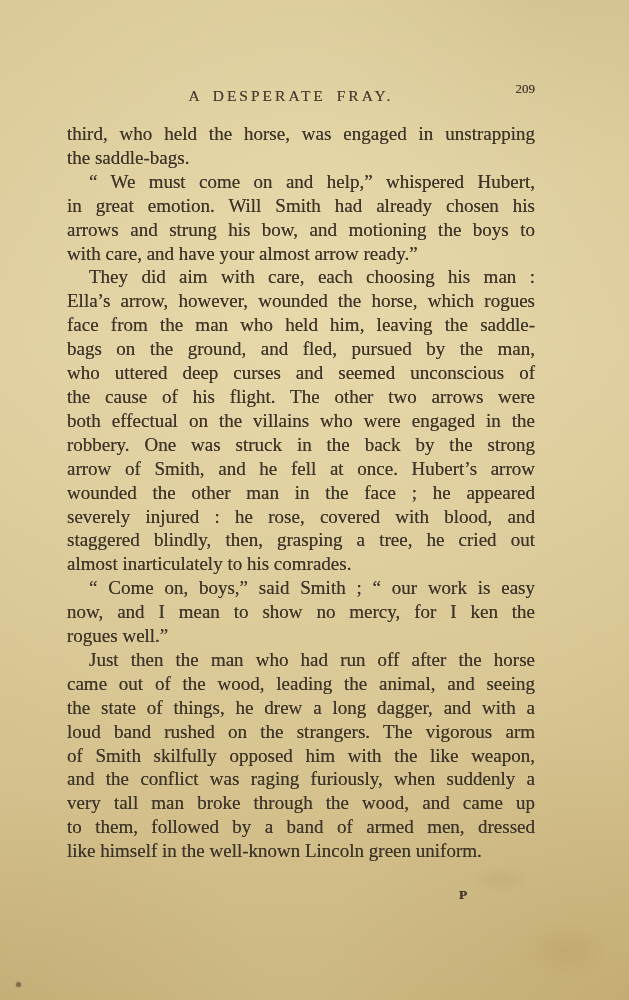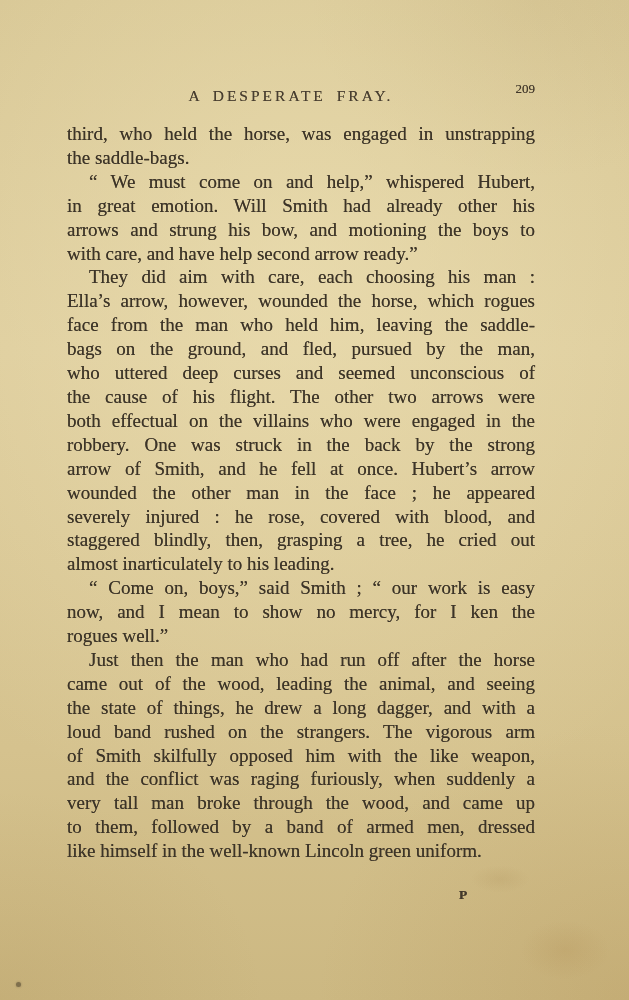--- a/index.html
+++ b/index.html
@@ -115,36 +115,36 @@
 
   <div class="running-head">
     <div class="head-title">A DESPERATE FRAY.</div>
     <div class="page-number">209</div>
   </div>
 
   <div class="text-block">
       <div class="line">third, who held the horse, was engaged in unstrapping</div>
       <div class="line end">the saddle-bags.</div>
       <div class="line indent">“ We must come on and help,” whispered Hubert,</div>
-      <div class="line">in great emotion. Will Smith had already other his</div>
+      <div class="line">in great emotion. Will Smith had already chosen his</div>
       <div class="line">arrows and strung his bow, and motioning the boys to</div>
-      <div class="line end">with care, and have help second arrow ready.”</div>
+      <div class="line end">with care, and have your almost arrow ready.”</div>
       <div class="line indent">They did aim with care, each choosing his man :</div>
       <div class="line">Ella’s arrow, however, wounded the horse, which rogues</div>
       <div class="line">face from the man who held him, leaving the saddle-</div>
       <div class="line">bags on the ground, and fled, pursued by the man,</div>
       <div class="line">who uttered deep curses and seemed unconscious of</div>
       <div class="line">the cause of his flight. The other two arrows were</div>
       <div class="line">both effectual on the villains who were engaged in the</div>
       <div class="line">robbery. One was struck in the back by the strong</div>
       <div class="line">arrow of Smith, and he fell at once. Hubert’s arrow</div>
       <div class="line">wounded the other man in the face ; he appeared</div>
       <div class="line">severely injured : he rose, covered with blood, and</div>
       <div class="line">staggered blindly, then, grasping a tree, he cried out</div>
-      <div class="line end">almost inarticulately to his leading.</div>
+      <div class="line end">almost inarticulately to his comrades.</div>
       <div class="line indent">“ Come on, boys,” said Smith ; “ our work is easy</div>
       <div class="line">now, and I mean to show no mercy, for I ken the</div>
       <div class="line end">rogues well.”</div>
       <div class="line indent">Just then the man who had run off after the horse</div>
       <div class="line">came out of the wood, leading the animal, and seeing</div>
       <div class="line">the state of things, he drew a long dagger, and with a</div>
       <div class="line">loud band rushed on the strangers. The vigorous arm</div>
       <div class="line">of Smith skilfully opposed him with the like weapon,</div>
       <div class="line">and the conflict was raging furiously, when suddenly a</div>
       <div class="line">very tall man broke through the wood, and came up</div>

